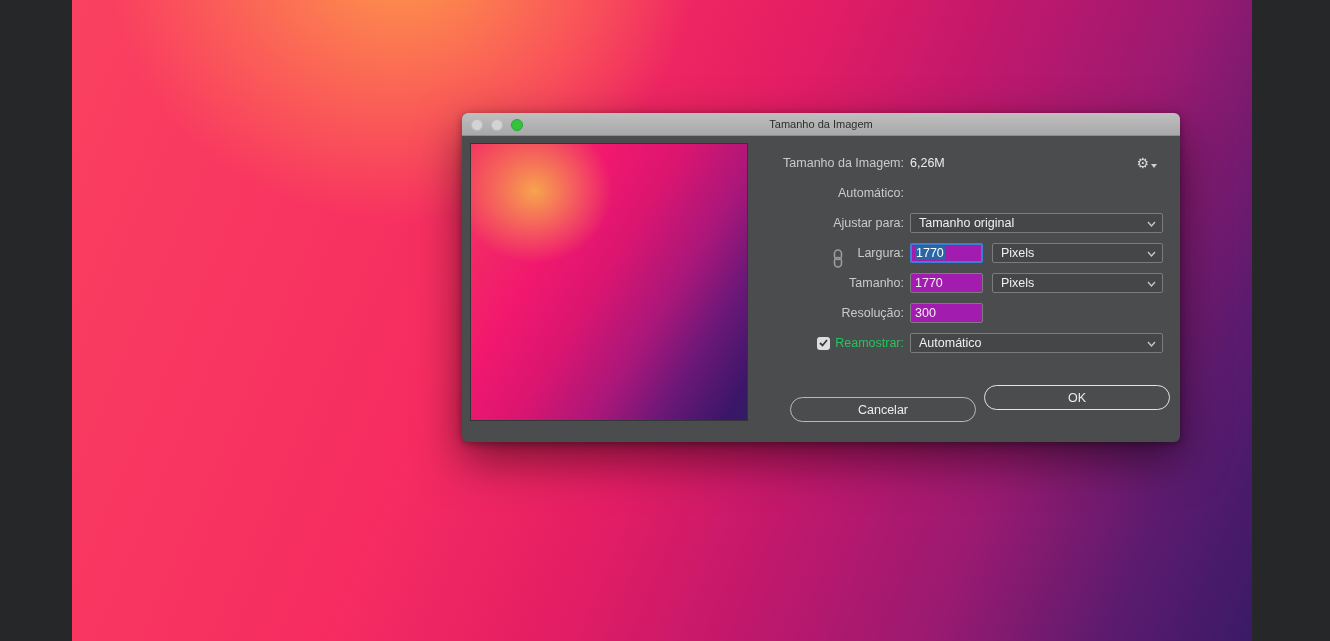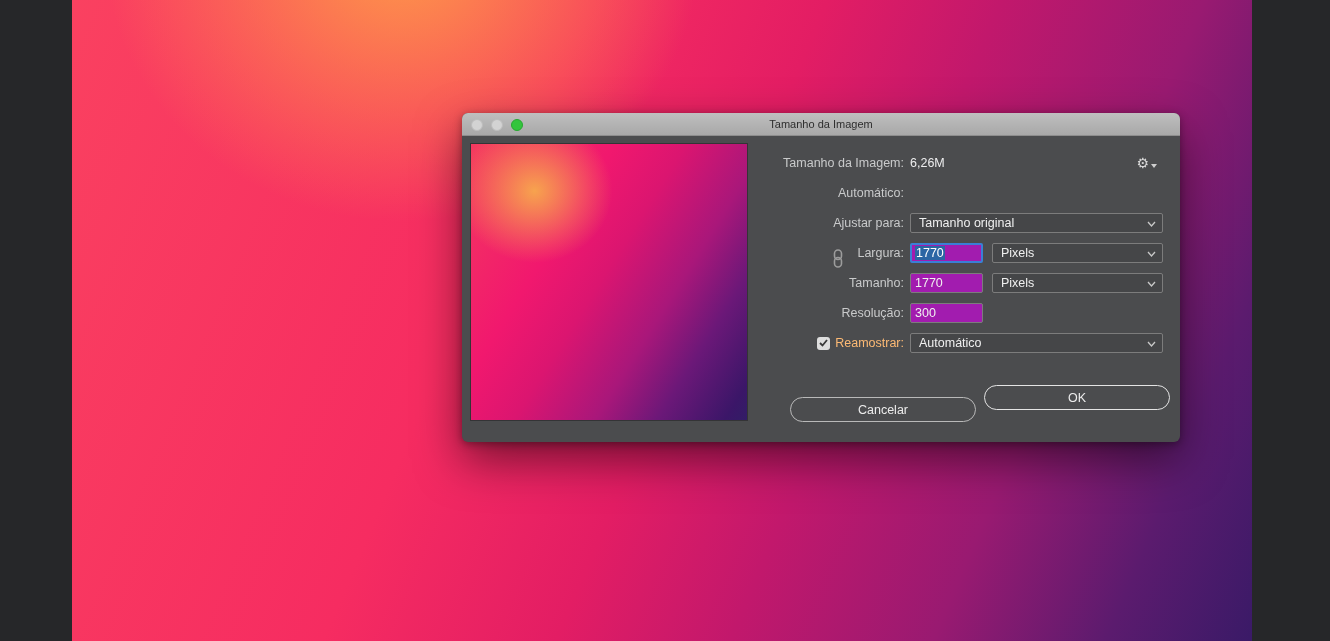--- a/index.html
+++ b/index.html
@@ -77,21 +77,21 @@
     height:20px; background:#454648; border:1px solid #7c7c7c; border-radius:2px;
     font-size:12.5px; color:#f0f0f0; display:flex; align-items:center;
     padding:0 8px 0 8px; position:relative; flex:1;
   }
   .dropdown .dd-chev { position:absolute; right:6px; top:7px; }
 
   .checkbox { width:13px; height:13px; border-radius:3px; background:#dedede;
               display:flex; align-items:center; justify-content:center; margin-right:5px; flex:none; }
 
   .lbl-inline { display:flex; align-items:center; justify-content:flex-end; width:128px; padding-right:6px; flex:none; }
-  .lbl-inline span { font-size:12.5px; color:#fdba74; }
+  .lbl-inline span { font-size:12.5px; color:#22c55e; }
 
   .chain { position:absolute; left:50px; top:113px; }
 
   .btn-row { position:absolute; left:8px; bottom:20px; width:380px; display:flex; gap:8px; }
   .btn {
     flex:1; height:25px; border-radius:13px; background:transparent;
     font-size:12.5px; color:#ececec; display:flex; align-items:center; justify-content:center;
     cursor:default;
   }
   .btn.cancel { border:1px solid #b9b9b9;margin-top:12px; }

